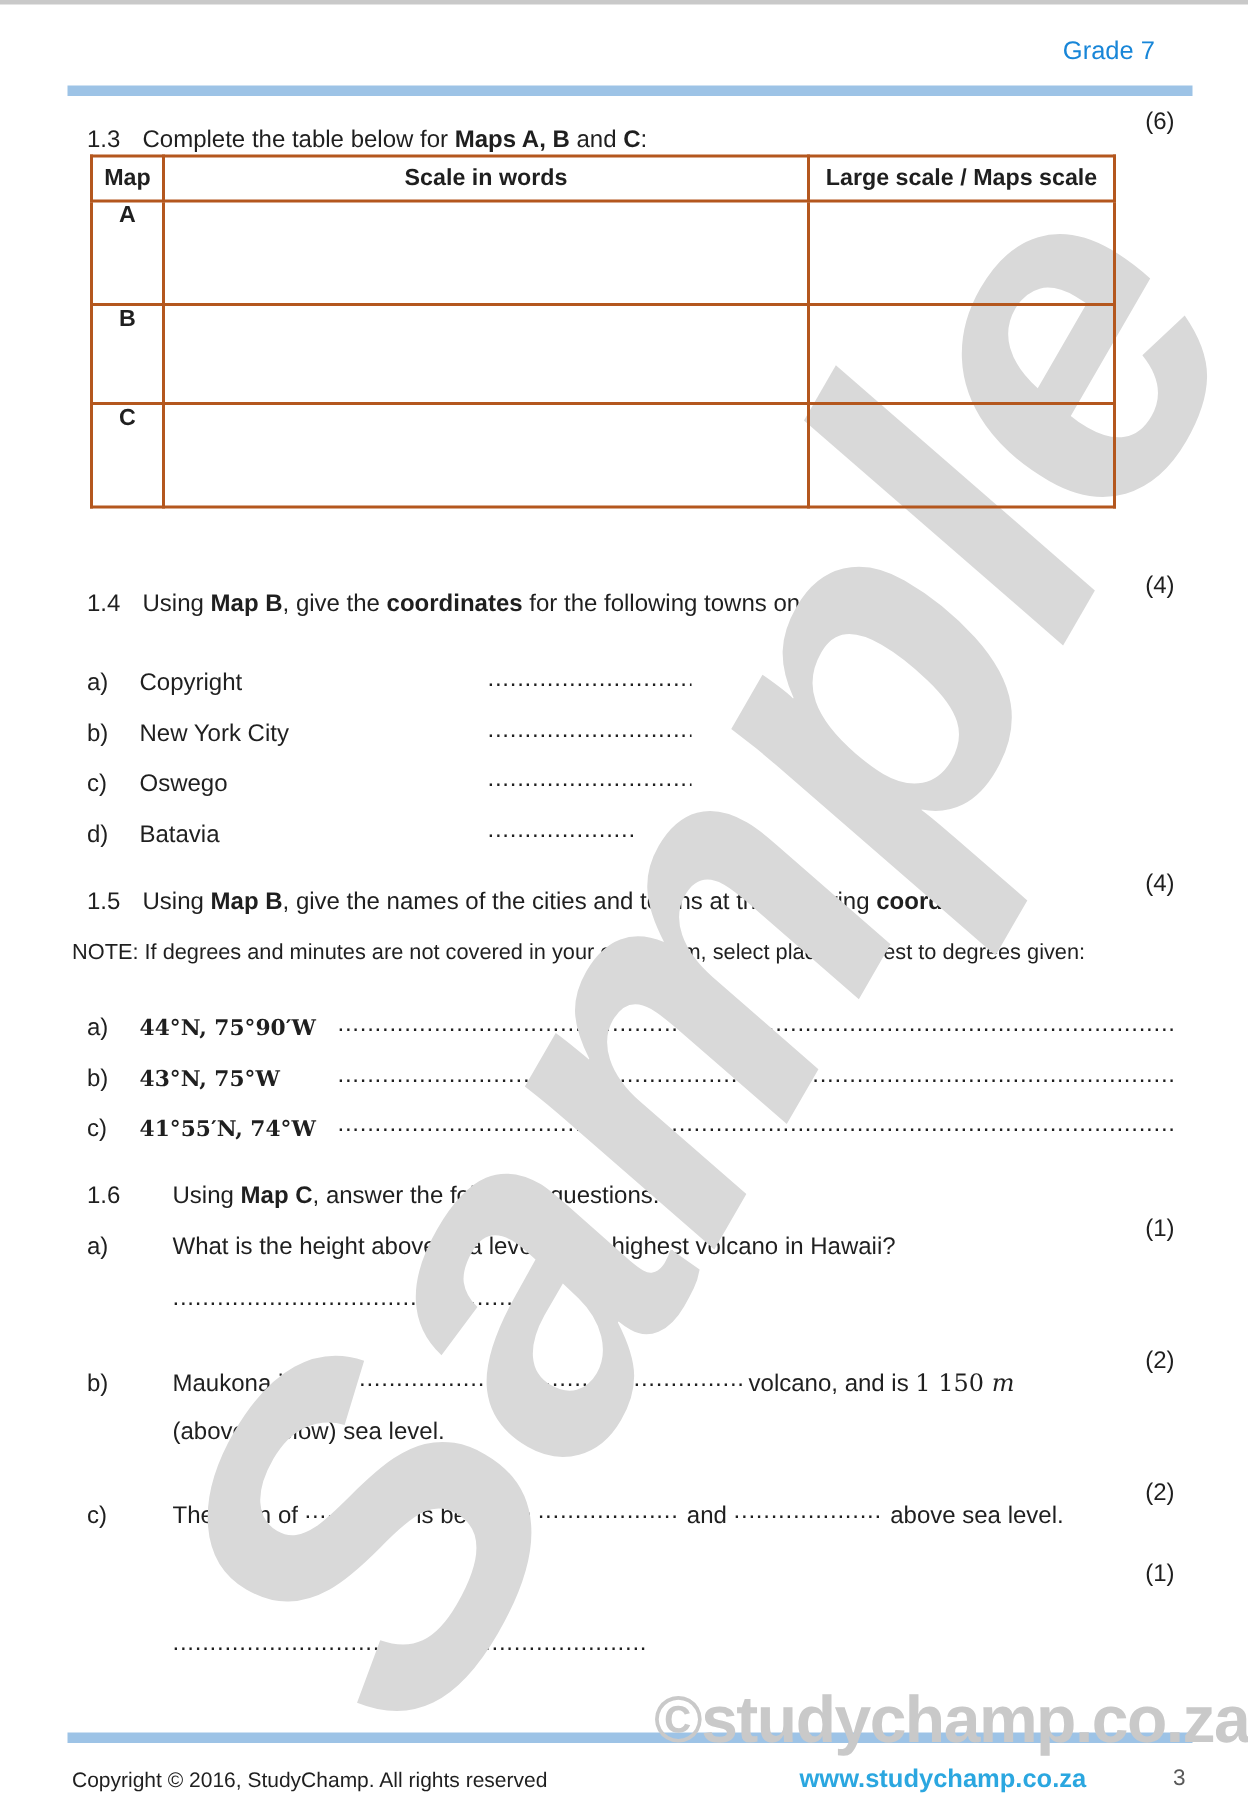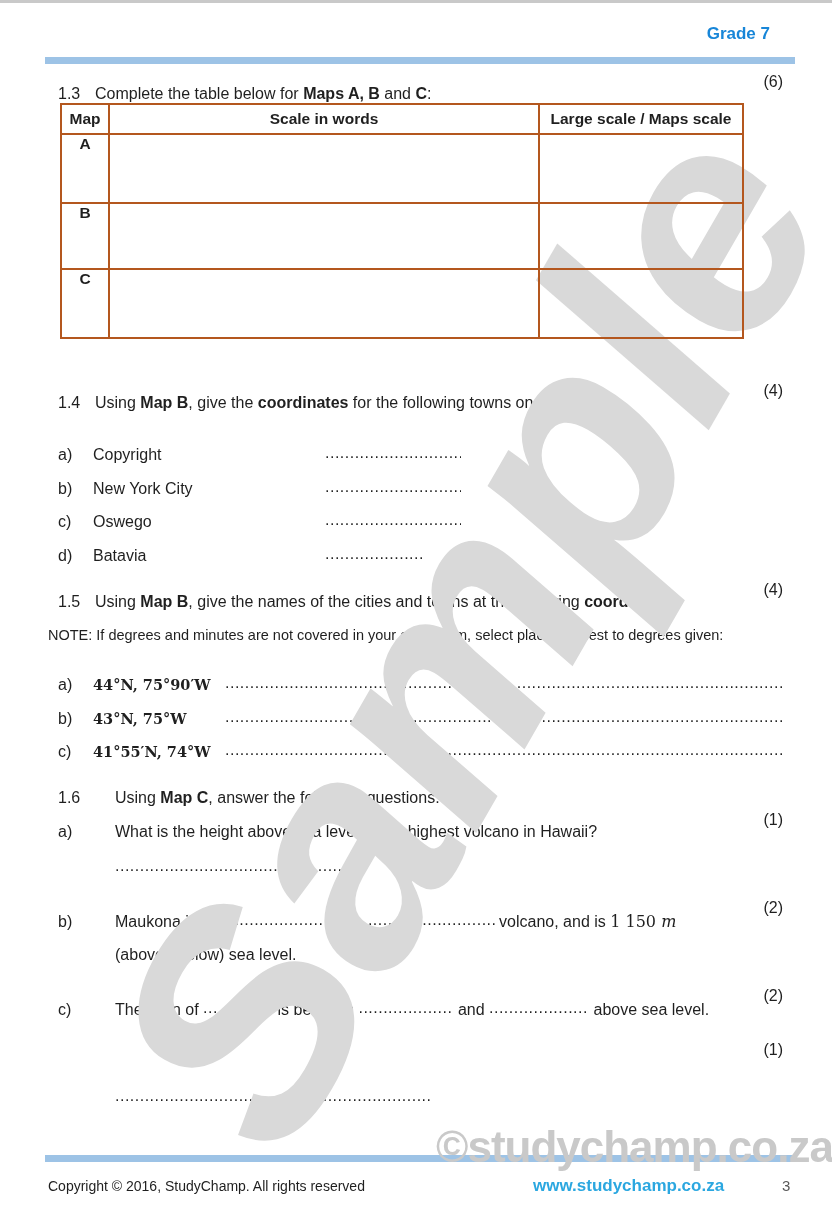--- a/index.html
+++ b/index.html
@@ -1,20 +1,20 @@
 <!DOCTYPE html>
 <html><head>
 <meta charset="utf-8">
 <style>
   html,body{margin:0;padding:0;background:#fff;}
   .page{position:relative;width:832px;height:1208px;background:#ffffff;overflow:hidden;
         font-family:"Liberation Sans","DejaVu Sans",sans-serif;color:#1f1f1f;}
   .edge-top{position:absolute;left:0;top:0;width:832px;height:3px;background:#c9c9c9;z-index:6;}
   .h-title{position:absolute;left:48px;top:24px;font-size:17px;font-weight:bold;color:#1886d8;z-index:1;white-space:nowrap;}
-  .h-grade{position:absolute;right:62px;top:24px;font-size:17px;font-weight:bold;color:#1886d8;z-index:1;white-space:nowrap;}
+  .h-grade{position:absolute;right:62px;top:24px;font-size:17px;font-weight:normal;color:#1886d8;z-index:1;white-space:nowrap;}
   .bar{position:absolute;left:45px;width:750px;height:7px;background:#9dc3e6;z-index:1;}
   .row{position:absolute;white-space:nowrap;font-size:16px;z-index:1;margin-top:12px;}
   .marks{position:absolute;right:49px;width:70px;text-align:right;font-size:16px;z-index:1;}
   .qnum37{display:inline-block;width:37px;}
   .qnum57{display:inline-block;width:57px;}
   .lbl35{display:inline-block;width:35px;}
   .lbl57{display:inline-block;width:57px;}
   .name232{display:inline-block;width:232px;}
   .coord{display:inline-block;width:132px;font-family:"DejaVu Serif","Liberation Serif",serif;
          font-weight:bold;font-size:14.5px;}

